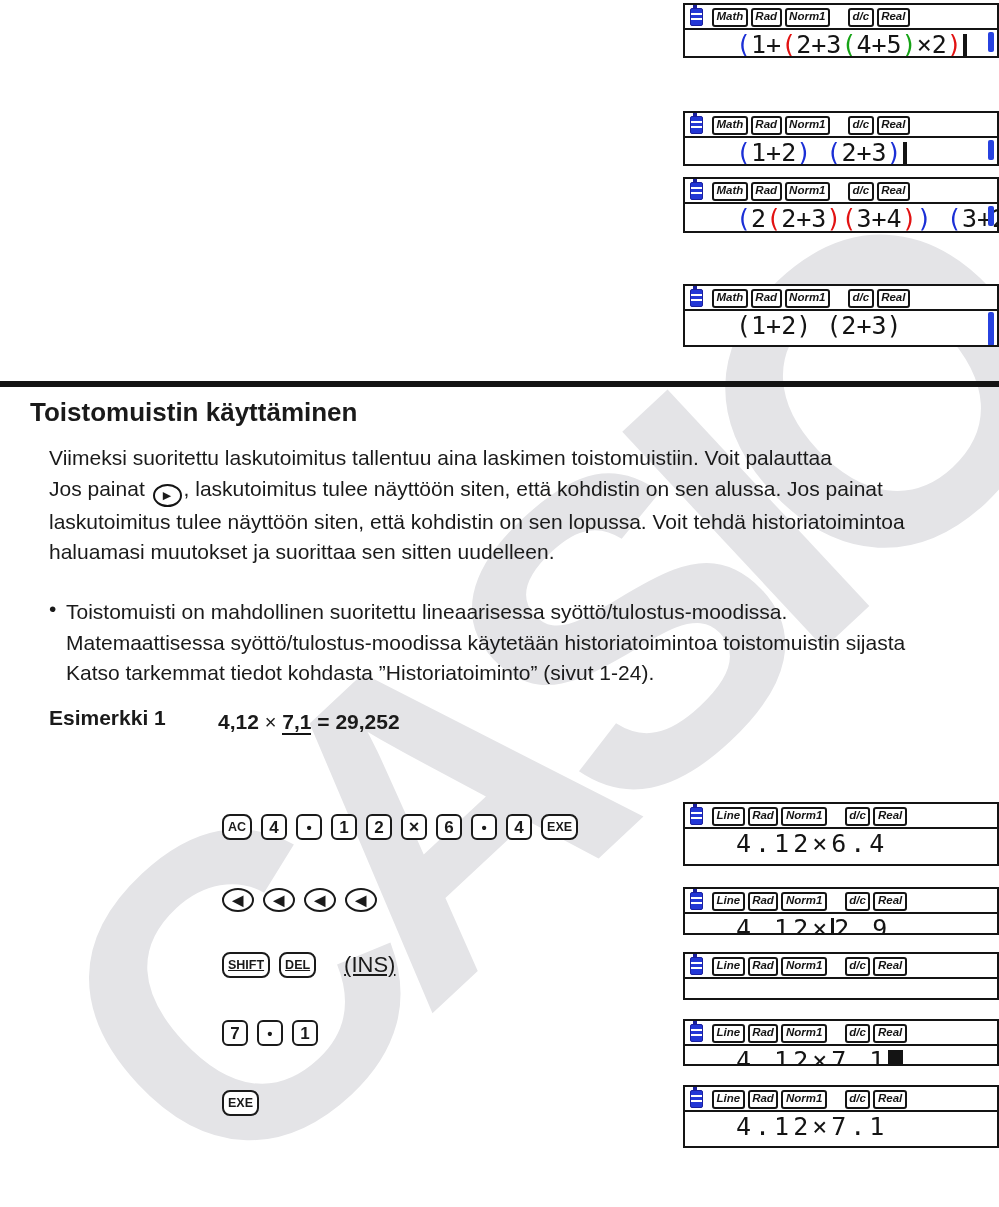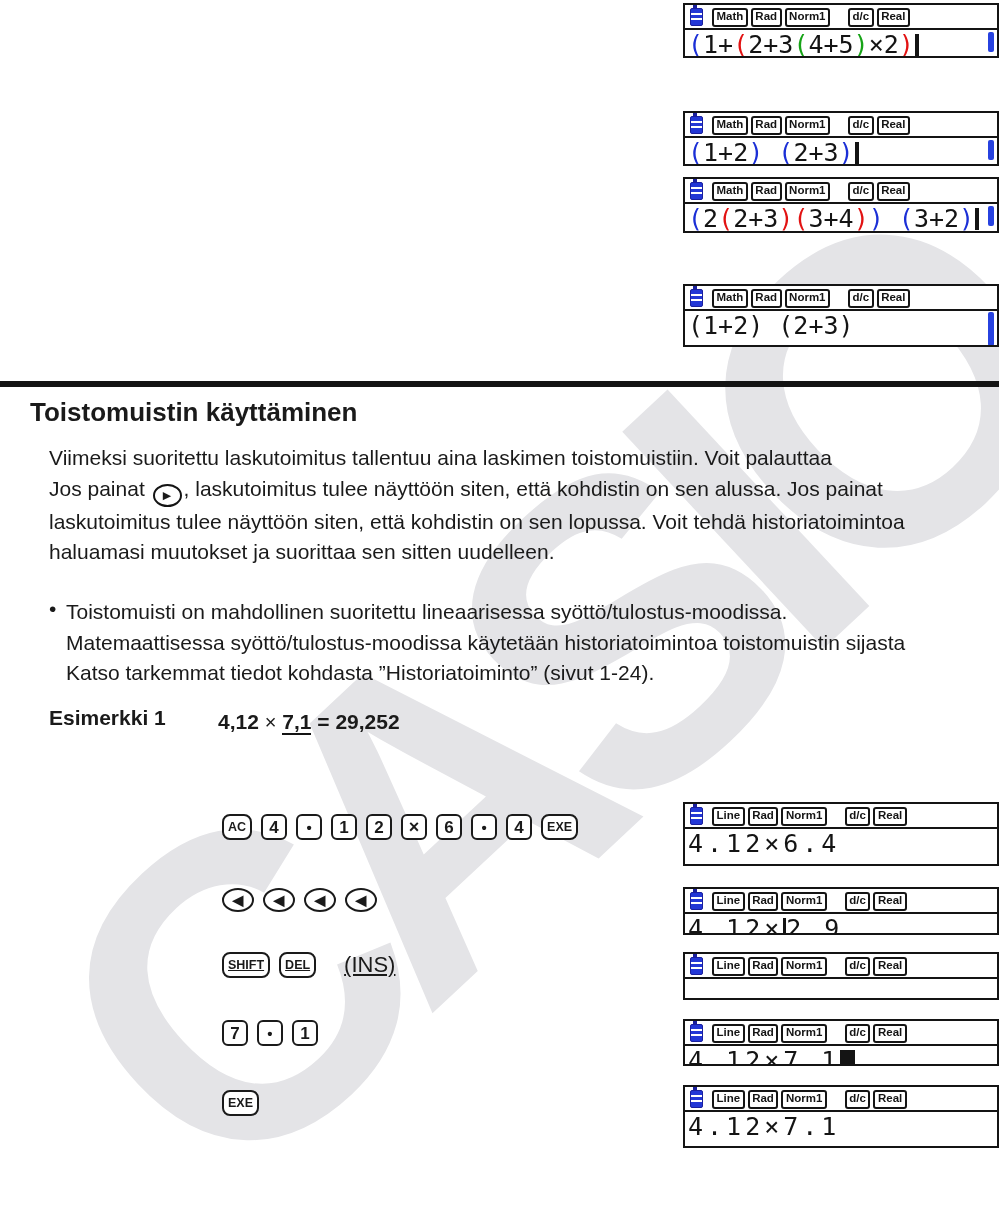--- a/index.html
+++ b/index.html
@@ -66,27 +66,27 @@
   .battery{
     position:relative;width:11px;height:16px;margin:0 9px 0 3px;
     background:#2337d6;border:1.5px solid #1a1f9e;border-radius:2px;
     background-image:linear-gradient(to bottom,#2337d6 0 4px,#ffffff 4px 6px,#2337d6 6px 9px,#ffffff 9px 11px,#2337d6 11px 16px);
   }
   .battery::before{content:"";position:absolute;top:-4px;left:2px;width:4px;height:3px;background:#1a1f9e;}
   .badge{
     display:flex;align-items:center;height:15px;
     border:2px solid #141414;border-radius:3px;
     font-size:11.5px;font-weight:bold;line-height:1;
-    padding:0 2.5px;margin-right:3px;background:#fff;color:#141414;
+    padding:0 2.5px;margin-right:3px;background:#fff;color:#141414;font-style:italic;
   }
   .badge.gap{margin-left:15px;}
   .scr-line{
     position:relative;font-family:"DejaVu Sans Mono",monospace;
     font-size:25px;line-height:27px;color:#141414;
-    padding:1px 8px 0 3px;white-space:nowrap;
+    padding:1px 8px 0 3px;white-space:nowrap;margin-left:48px;
   }
   .screen.line .scr-line{letter-spacing:4px;}
   .c-blue{color:#1b2fd6;}
   .c-red{color:#e21212;}
   .c-green{color:#16a316;}
   .cur-bar{display:inline-block;width:4px;height:22px;background:#141414;vertical-align:-3px;margin-left:1px;}
   .cur-thin{display:inline-block;width:3px;height:22px;background:#141414;vertical-align:-3px;}
   .cur-block{display:inline-block;width:15px;height:22px;background:#141414;vertical-align:-3px;}
   .scr-result{
     font-family:"DejaVu Sans Mono",monospace;font-size:25px;letter-spacing:2px;

